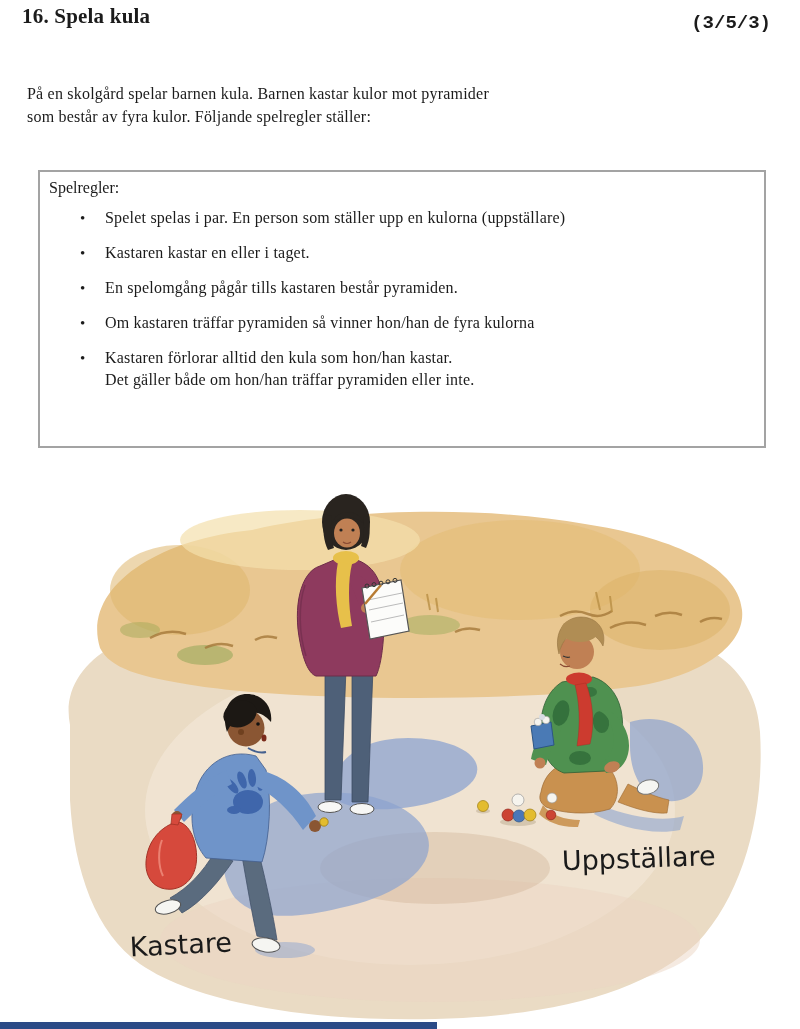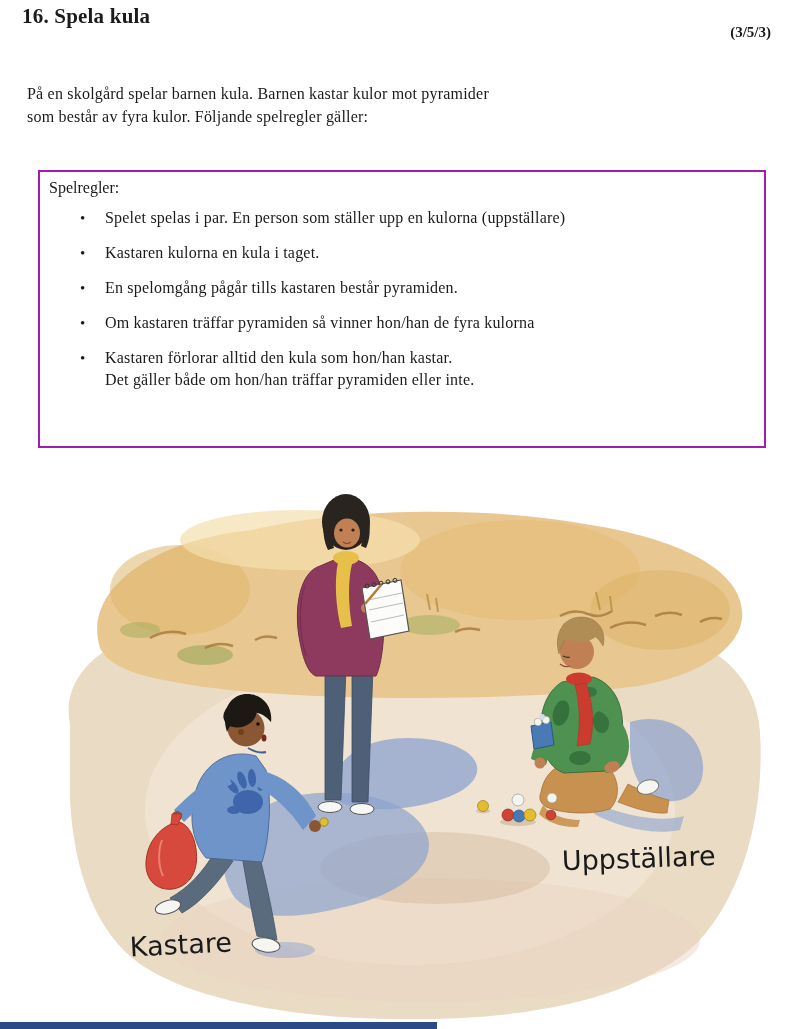--- a/index.html
+++ b/index.html
@@ -1,26 +1,26 @@
 <!DOCTYPE html>
 <html><head>
 <meta charset="utf-8">
 <style>
   html,body{margin:0;padding:0;background:#ffffff;}
   body{width:800px;height:1029px;overflow:hidden;
        font-family:"Liberation Serif", serif;color:#1b1b1b;}
   .page{position:relative;width:800px;height:1029px;background:#fff;}
 
   .title{position:absolute;left:22px;top:4px;font-size:21px;font-weight:bold;letter-spacing:.2px;}
-  .score{position:absolute;right:29px;top:24px;font-size:15px;font-weight:bold;}
+  .score{position:absolute;right:29px;top:12px;font-size:19px;font-weight:bold;font-family:Liberation Mono, monospace;}
 
   .intro{position:absolute;left:27px;top:82px;font-size:16px;line-height:23px;letter-spacing:.2px;}
 
   .rules-box{position:absolute;left:38px;top:170px;width:724px;height:274px;
-             border:2px solid #a21caf;background:#fff;}
+             border:2px solid #a3a3a3;background:#fff;}
   .rules-heading{margin:5px 0 8px 9px;font-size:16px;line-height:22px;}
   .rule{display:flex;margin:0 10px 13px 40px;font-size:16px;line-height:22px;letter-spacing:.2px;}
   .rule:last-child{margin-bottom:0;}
   .dot{width:25px;flex:0 0 25px;font-size:15px;line-height:22px;}
   .rule-text{flex:1;}
 
   .illus{position:absolute;left:0;top:470px;width:800px;height:550px;}
   .scene-label{font-family:"DejaVu Sans", sans-serif;font-size:27px;fill:#1a1a1a;}
 
   .page-edge{position:absolute;left:0;top:1022px;width:437px;height:7px;background:#2b4a86;}
@@ -28,37 +28,37 @@
 </head>
 <body>
 
 <div class="page">
 
   <div class="title">16. Spela kula</div>
   <div class="score">(3/5/3)</div>
 
   <div class="intro">
     <div>På en skolgård spelar barnen kula. Barnen kastar kulor mot pyramider</div>
-    <div>som består av fyra kulor. Följande spelregler gäller:</div>
+    <div>som består av fyra kulor. Följande spelregler ställer:</div>
   </div>
 
   <div class="rules-box">
     <div class="rules-heading">Spelregler:</div>
 
     <div class="rule">
       <span class="dot">•</span>
       <div class="rule-text">
         <div>Spelet spelas i par. En person som ställer upp en kulorna (uppställare)</div>
       </div>
     </div>
 
     <div class="rule">
       <span class="dot">•</span>
       <div class="rule-text">
-        <div>Kastaren kulorna en kula i taget.</div>
+        <div>Kastaren kastar en eller i taget.</div>
       </div>
     </div>
 
     <div class="rule">
       <span class="dot">•</span>
       <div class="rule-text">
         <div>En spelomgång pågår tills kastaren består pyramiden.</div>
       </div>
     </div>
 

